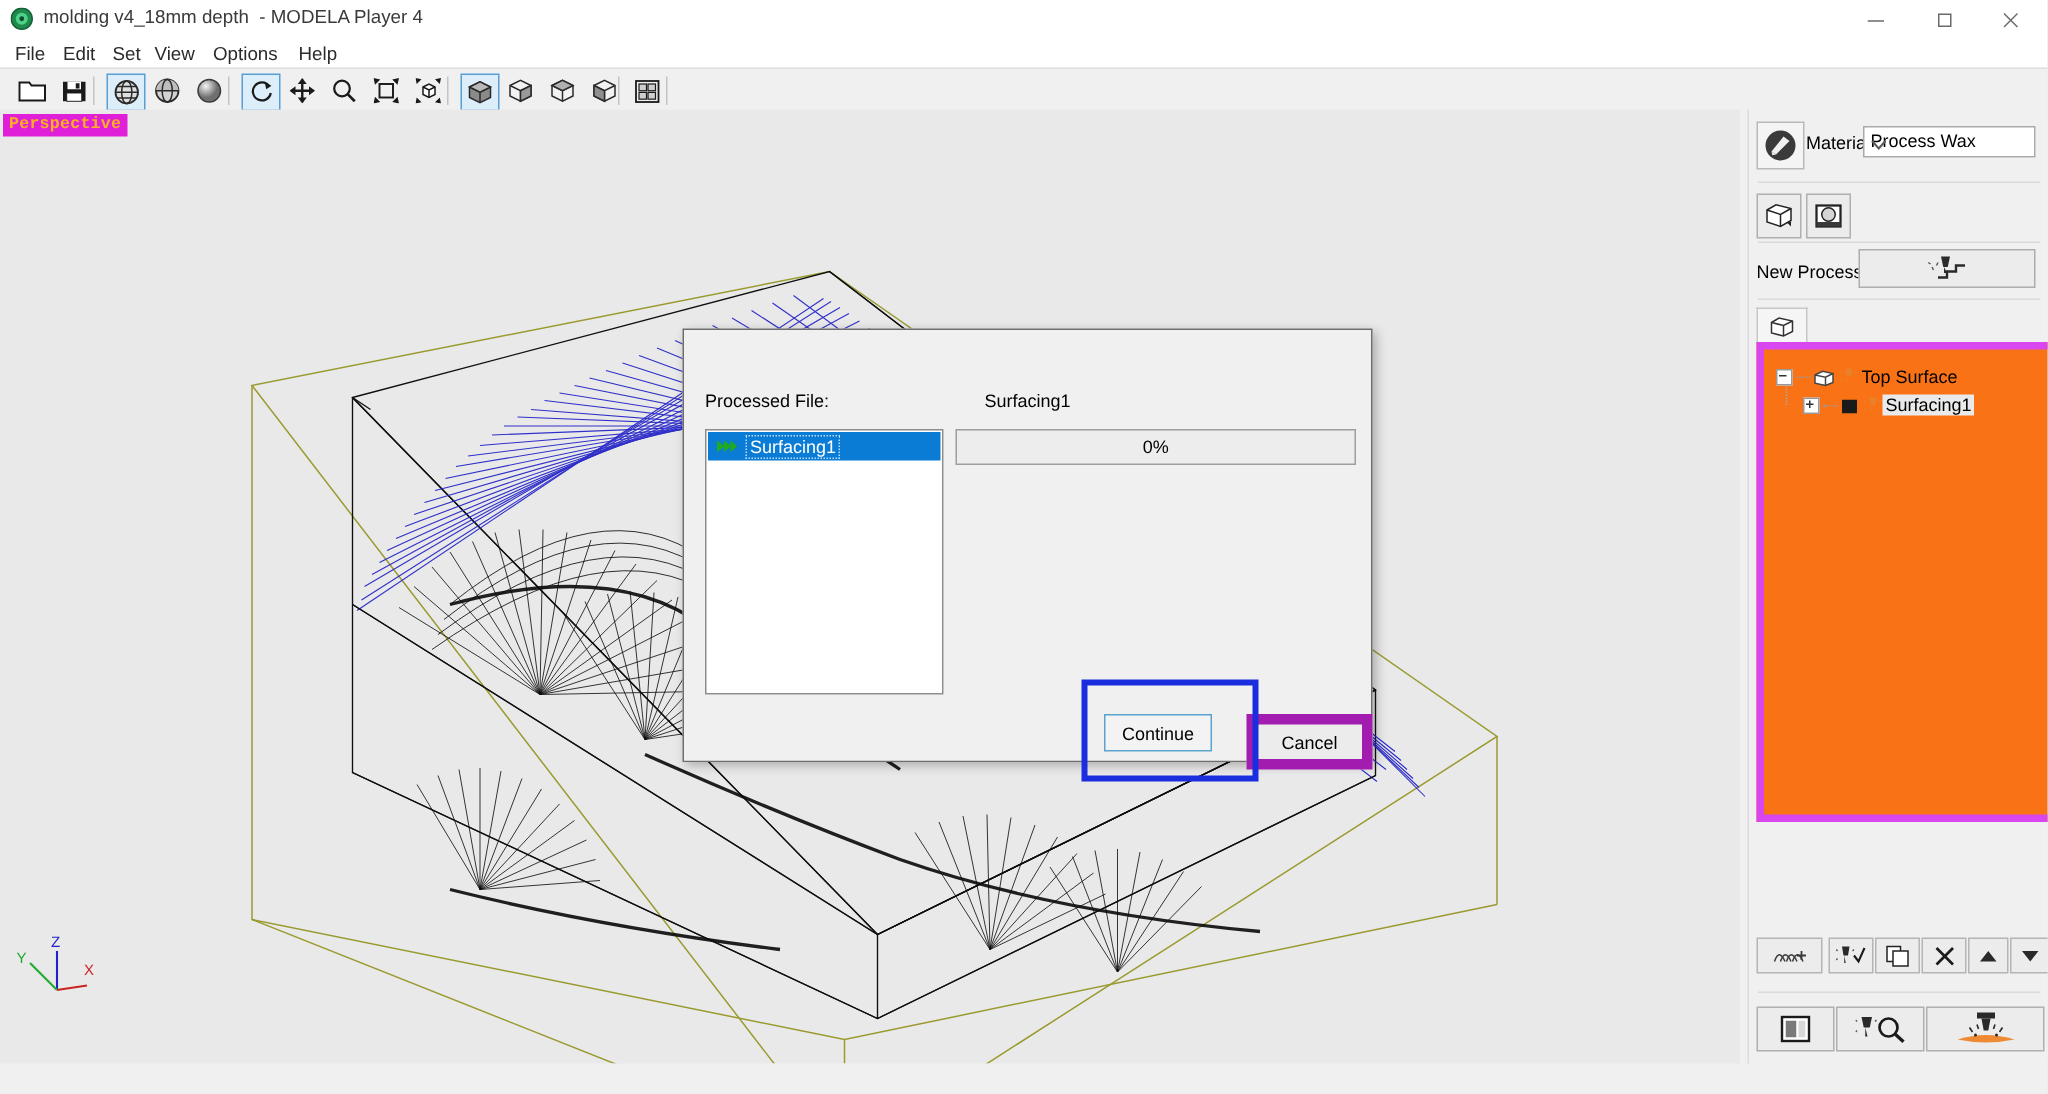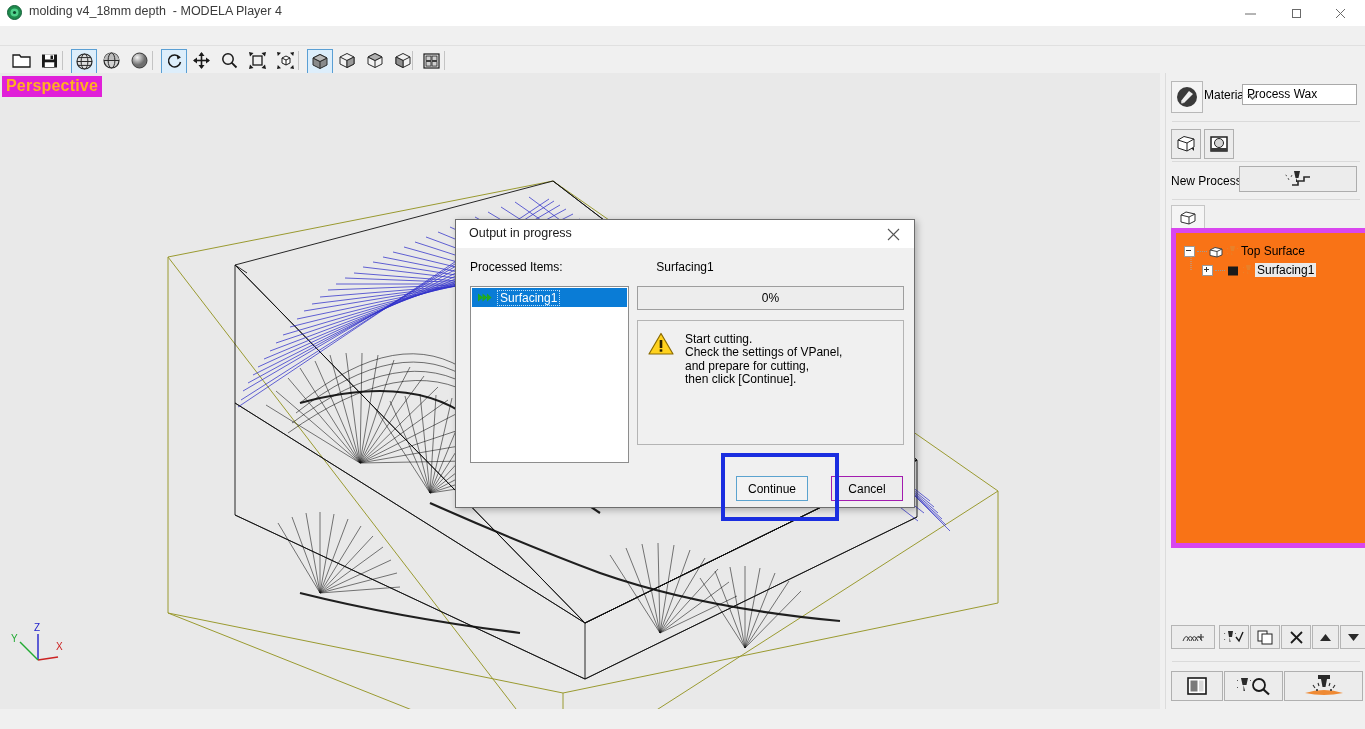--- a/index.html
+++ b/index.html
@@ -29,21 +29,21 @@
   .toolbar{position:absolute;left:0;top:45px;width:1365px;height:28px;background:#f0f0f0;
            border-top:1px solid #e0e0e0;border-bottom:1px solid #d6d6d6;}
   .tbtn{position:absolute;top:3px;width:24px;height:23px;cursor:default;
         display:flex;align-items:center;justify-content:center;}
   .tbtn.sel{border:1px solid #5a9fd4;background:#ddeefb;}
   .tsep{position:absolute;top:5px;width:1px;height:19px;background:#c4c4c4;}
 
   
   .view3d{position:absolute;left:0;top:73px;width:1160px;height:636px;background:#e9e9e9;overflow:hidden;}
   .persp{position:absolute;left:2px;top:3px;background:#e020d8;color:#ffb020;
-         font-size:16px;font-weight:bold;padding:1px 4px 2px 4px;letter-spacing:.2px;}
+         font-size:11px;font-weight:bold;padding:1px 4px 2px 4px;letter-spacing:.2px;font-family:Liberation Mono, monospace;}
   .axes{position:absolute;left:8px;bottom:40px;}
   .vsplit{position:absolute;left:1160px;top:73px;width:5px;height:636px;background:#f0f0f0;}
 
   
   .rpanel{position:absolute;left:1165px;top:73px;width:200px;height:636px;background:#f0f0f0;
           border-left:1px solid #dcdcdc;}
   .rsec-line{position:absolute;left:6px;width:188px;height:1px;background:#dadada;}
   .matbtn{position:absolute;left:5px;top:8px;width:30px;height:30px;border:1px solid #b8b8b8;
           background:#f4f4f4;display:flex;align-items:center;justify-content:center;cursor:default;}
   .matlabel{position:absolute;left:38px;top:15px;font-size:12px;}
@@ -97,21 +97,21 @@
            display:flex;align-items:center;cursor:default;}
   .lb-item .ff{margin:0 5px 0 6px;display:flex;}
   .lb-item .txt{color:#fff;font-size:12px;border:1px dotted #bcdcf6;padding:0 2px;line-height:14px;}
   .progbar{position:absolute;left:181px;top:38px;width:265px;height:22px;background:#ededed;
            border:1px solid #9e9e9e;display:flex;align-items:center;justify-content:center;}
   .progbar span{font-size:12px;}
   .msgbox{position:absolute;left:181px;top:72px;width:265px;height:123px;background:#f0f0f0;
           border:1px solid #b4b4b4;}
   .warn-ico{position:absolute;left:10px;top:11px;}
   .msg-txt{position:absolute;left:47px;top:12px;font-size:12px;line-height:13.3px;white-space:pre-line;}
-  .btn{position:absolute;height:23px;border:1px solid #a21caf;background:#ececec;
+  .btn{position:absolute;height:23px;border:7px solid #a21caf;background:#ececec;
        display:flex;align-items:center;justify-content:center;font-size:12px;cursor:default;}
   .btn.def{border:1px solid #5ba3cf;background:#f3f3f3;}
   .hl-box{position:absolute;left:721px;top:453px;width:110px;height:60px;border:4px solid #1a2ee0;
           pointer-events:none;}
 </style>
 </head>
 <body>
 
 <div id="app">
 
@@ -136,20 +136,28 @@
       </svg>
     </div>
     <div class="wbtn close">
       <svg width="12" height="11">
         <line x1="1" y1="1" x2="10" y2="10" stroke="#6a6a6a"></line>
           <line x1="10" y1="1" x2="1" y2="10" stroke="#6a6a6a"></line>
       </svg>
     </div>
   </div>
 
+  <div class="menubar">
+    <div class="menu-item" style="left:6px">File</div>
+    <div class="menu-item" style="left:38px">Edit</div>
+    <div class="menu-item" style="left:71px">Set</div>
+    <div class="menu-item" style="left:99px">View</div>
+    <div class="menu-item" style="left:138px">Options</div>
+    <div class="menu-item" style="left:195px">Help</div>
+  </div>
 
   <div class="toolbar">
     <div class="tsep" style="left:62px"></div>
     <div class="tsep" style="left:152px"></div>
     <div class="tsep" style="left:298px"></div>
     <div class="tsep" style="left:412px"></div>
     <div class="tsep" style="left:444px"></div>
 
     <div class="tbtn" style="left:9px">
       <svg width="19" height="16">
@@ -622,64 +630,42 @@
         <path d="M8 19 Q27 13 46 19 Q27 23 8 19 Z" fill="#ef8a34"></path>
         <path d="M18 14 L16 11 M36 14 L38 11 M22 12 L21 9 M32 12 L33 9" stroke="#2a2a2a" stroke-width="1.1"></path>
         <circle cx="20" cy="16" r="1" fill="#2a2a2a"></circle>
           <circle cx="34" cy="16" r="1" fill="#2a2a2a"></circle>
       </svg>
     </div>
   </div>
 
 
   <div class="dlg">
-    <div class="dlg-tb">
-      <div class="dlg-title">Output in progress</div>
-      <div class="dlg-close">
-        <svg width="14" height="13">
-          <line x1="1" y1="1" x2="12" y2="12" stroke="#555" stroke-width="1.1"></line>
-          <line x1="12" y1="1" x2="1" y2="12" stroke="#555" stroke-width="1.1"></line>
-        </svg>
-      </div>
-    </div>
 
     <div class="dlg-body">
-      <div class="lbl-processed">Processed Items:</div>
+      <div class="lbl-processed">Processed File:</div>
       <div class="lbl-current">Surfacing1</div>
 
       <div class="listbox">
         <div class="lb-item">
           <span class="ff">
             <svg width="14" height="9" viewBox="0 0 14 9">
               <polygon points="0,0.5 5,4.5 0,8.5" fill="#1faa1f"></polygon>
               <polygon points="4.5,0.5 9.5,4.5 4.5,8.5" fill="#1faa1f"></polygon>
               <polygon points="9,0.5 13.5,4.5 9,8.5" fill="#1faa1f"></polygon>
             </svg>
           </span>
           <span class="txt">Surfacing1</span>
         </div>
       </div>
 
       <div class="progbar">
         <span>0%</span>
       </div>
 
-      <div class="msgbox">
-        <span class="warn-ico">
-          <svg width="26" height="24" viewBox="0 0 26 24">
-            <path d="M13 1.5 L25 22 L1 22 Z" fill="#ffd21e" stroke="#8a6a00" stroke-width="1.2" stroke-linejoin="round"></path>
-            <rect x="11.7" y="8" width="2.6" height="8" fill="#2a2000"></rect>
-            <rect x="11.7" y="17.3" width="2.6" height="2.4" fill="#2a2000"></rect>
-          </svg>
-        </span>
-        <div class="msg-txt">Start cutting.
-Check the settings of VPanel,
-and prepare for cutting,
-then click [Continue].</div>
-      </div>
 
       <div class="btn def" style="left:280px;top:228px;width:70px">Continue</div>
       <div class="btn" style="left:375px;top:228px;width:70px">Cancel</div>
     </div>
   </div>
 
   <div class="hl-box"></div>
 
 </div>
 

